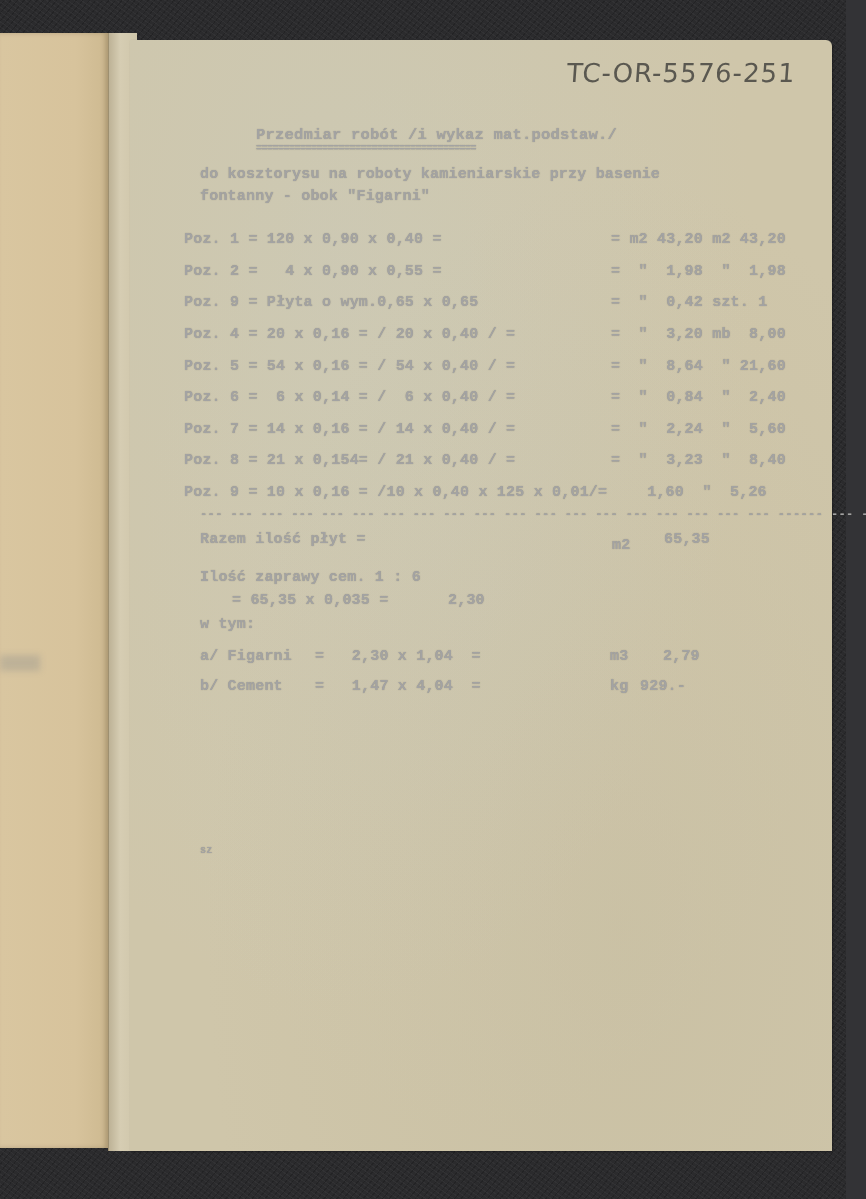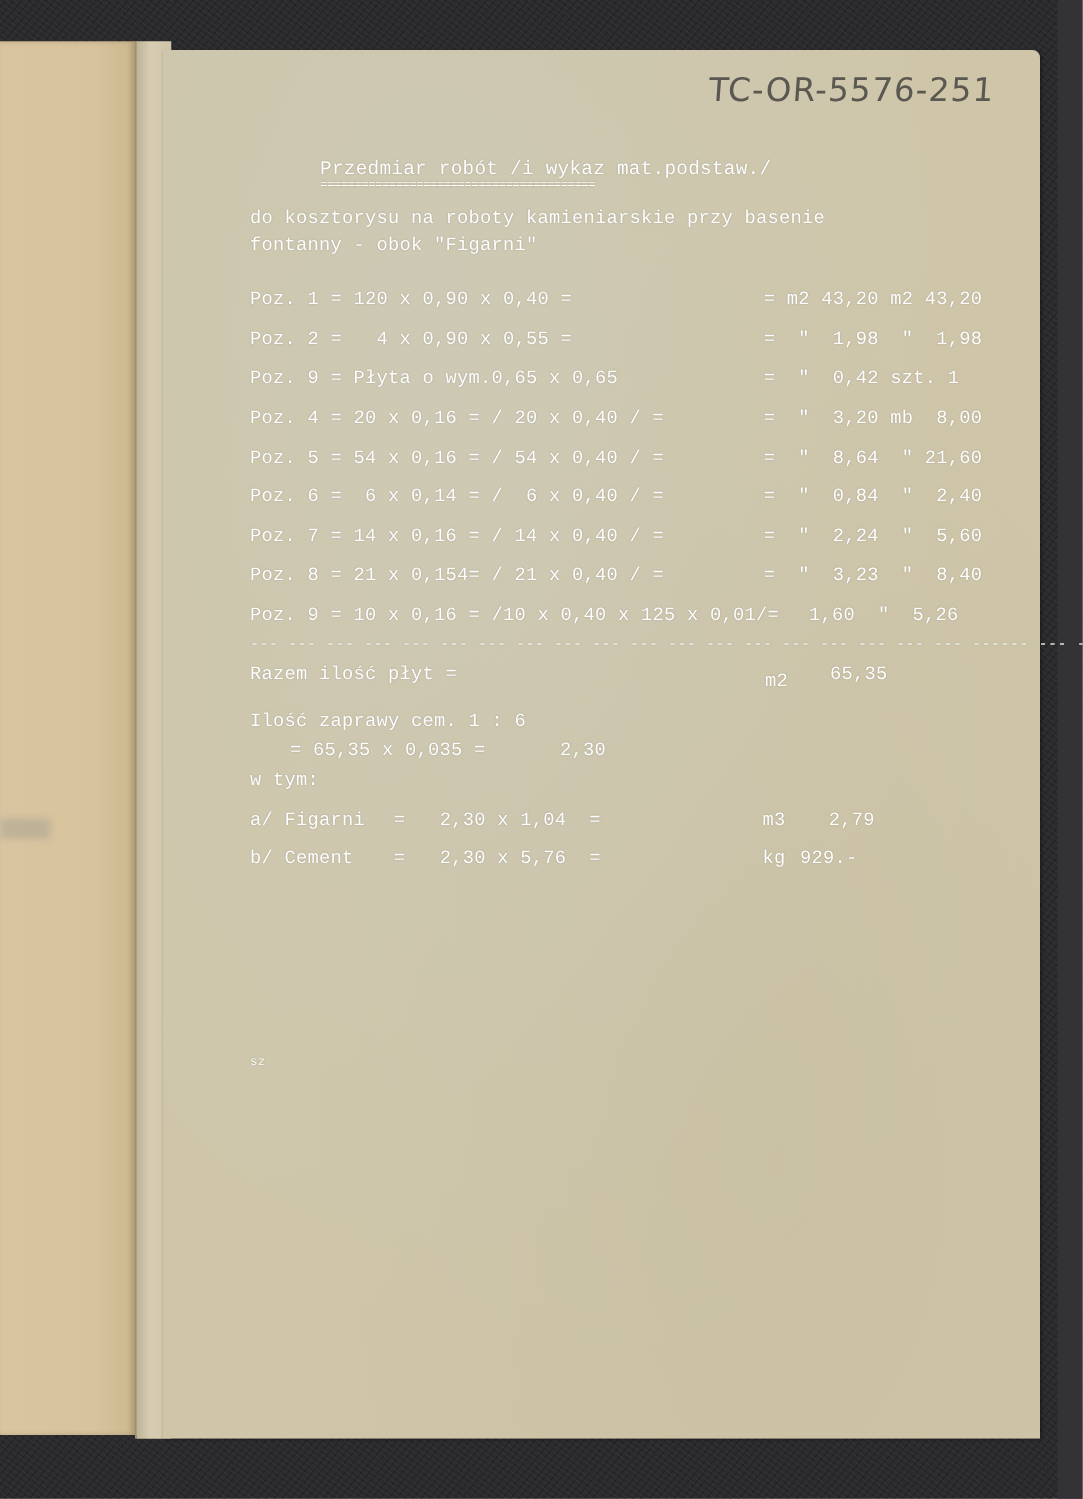--- a/index.html
+++ b/index.html
@@ -34,40 +34,40 @@
       position: absolute; left: 130px; top: 40px; width: 702px; height: 1111px;
       background: #cfc6aa;
       background-image:
         radial-gradient(ellipse at 30% 20%, rgba(200,205,195,0.35), transparent 60%),
         radial-gradient(ellipse at 70% 80%, rgba(190,180,150,0.3), transparent 60%),
         radial-gradient(ellipse at 50% 50%, rgba(210,205,185,0.25), transparent 70%);
       border-top-right-radius: 6px;
       box-shadow: 1px 1px 2px rgba(0,0,0,0.3);
     }
     .ink {
-      color: #ffffff;
+      color: #a3a3a3;
       font-size: 15px;
-      font-weight: normal;
+      font-weight: bold;
       letter-spacing: 0.2px;
       white-space: pre;
       position: absolute;
       text-shadow: 0 0 1px rgba(90,85,75,0.5);
     }
     .handwritten {
       position: absolute; left: 567px; top: 58px;
       font-family: "DejaVu Sans", sans-serif;
       font-size: 26px; color: #5a5850; letter-spacing: 1px;
       transform: skewX(-4deg);
       font-weight: normal;
     }
     .title { left: 256px; top: 126px; font-size: 15.5px; }
     .title-underline { left: 256px; top: 143px; font-size: 10px; letter-spacing: -0.5px; }
     .subtitle-1 { left: 200px; top: 166px; }
     .subtitle-2 { left: 200px; top: 188px; }
-    .pos-left { left: 200px; }
+    .pos-left { left: 184px; }
     .pos-right { left: 611px; }
     .dashed-rule { left: 200px; top: 508px; font-size: 12px; letter-spacing: 0.4px; }
     .footer-mark { left: 200px; top: 845px; font-size: 10px; }
   </style>
 </head>
 <body>
 
 <div class="right-strip"></div>
 
 <div class="left-page">
@@ -126,17 +126,17 @@
 <div class="ink" style="left:448px; top:592px">2,30</div>
 
 <div class="ink" style="left:200px; top:616px">w tym:</div>
 
 <div class="ink" style="left:200px; top:648px">a/ Figarni</div>
 <div class="ink" style="left:315px; top:648px">=   2,30 x 1,04  =</div>
 <div class="ink" style="left:610px; top:648px">m3</div>
 <div class="ink" style="left:663px; top:648px">2,79</div>
 
 <div class="ink" style="left:200px; top:678px">b/ Cement</div>
-<div class="ink" style="left:315px; top:678px">=   2,30 x 5,76  =</div>
+<div class="ink" style="left:315px; top:678px">=   1,47 x 4,04  =</div>
 <div class="ink" style="left:610px; top:678px">kg</div>
 <div class="ink" style="left:640px; top:678px">929.-</div>
 
 <div class="ink footer-mark">sz</div>
 
 </body></html>

